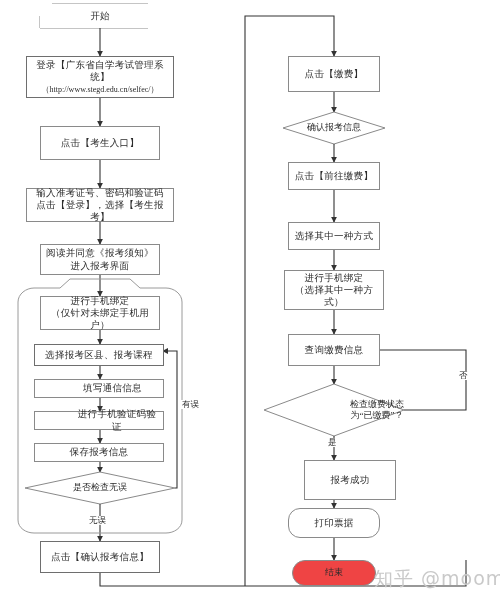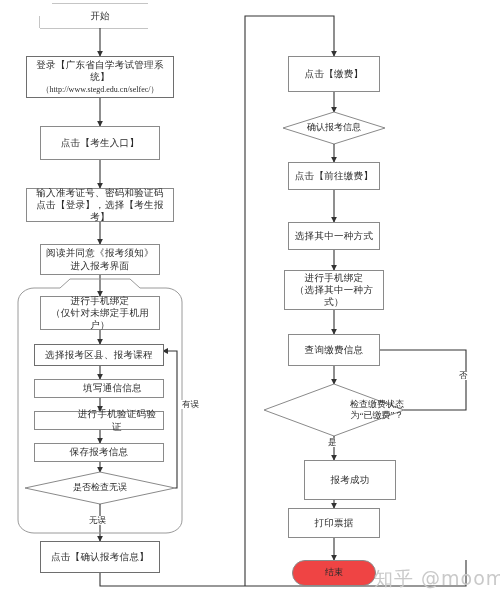--- a/index.html
+++ b/index.html
@@ -245,21 +245,21 @@
   </div>
 
   <div class="edgelabel" style="left:327px;top:438px;">
     <span>是</span>
   </div>
 
   <div class="node proc" style="left:304px;top:460px;width:92px;height:40px;">
     <span class="txt">报考成功</span>
   </div>
 
-  <div class="node proc" style="left:288px;top:508px;width:92px;height:30px;">
+  <div class="node proc" style="left:288px;top:508px;width:92px;height:30px;border-radius:12px;">
     <span class="txt">打印票据</span>
   </div>
 
   <div class="node term" style="left:292px;top:560px;width:84px;height:26px;">
     <span class="txt">结束</span>
   </div>
 
   <div class="watermark" style="left:374px;top:566px;">
     <span>知乎 @moomin</span>
   </div>

